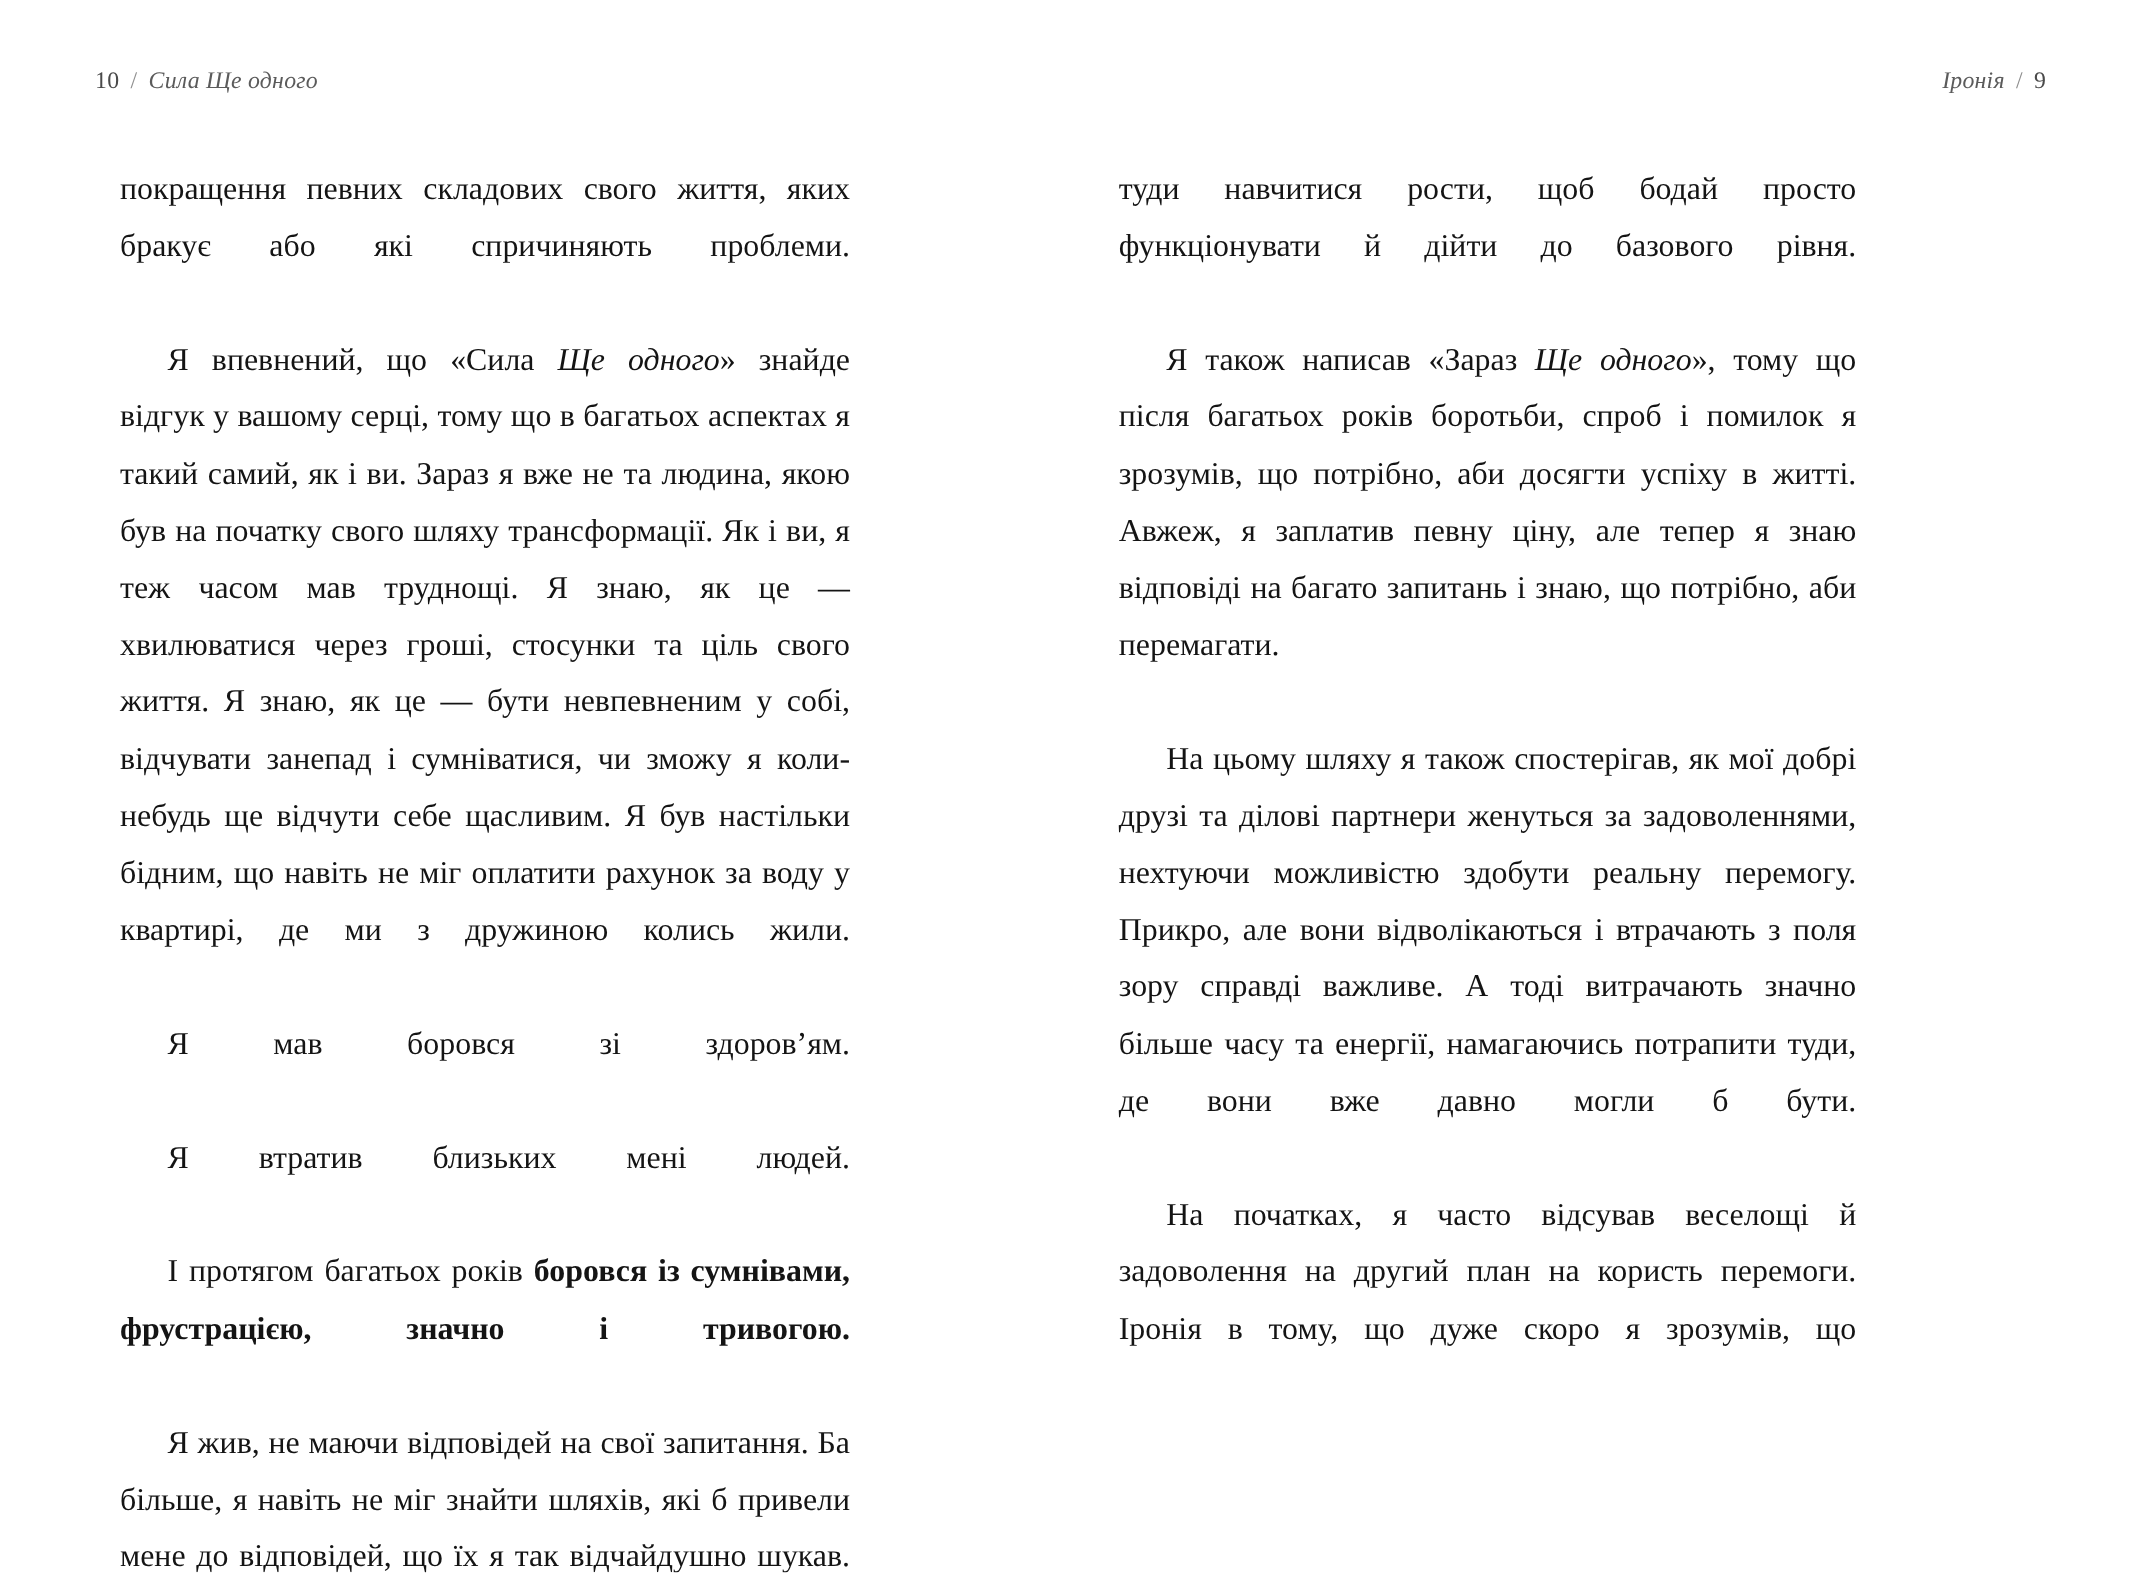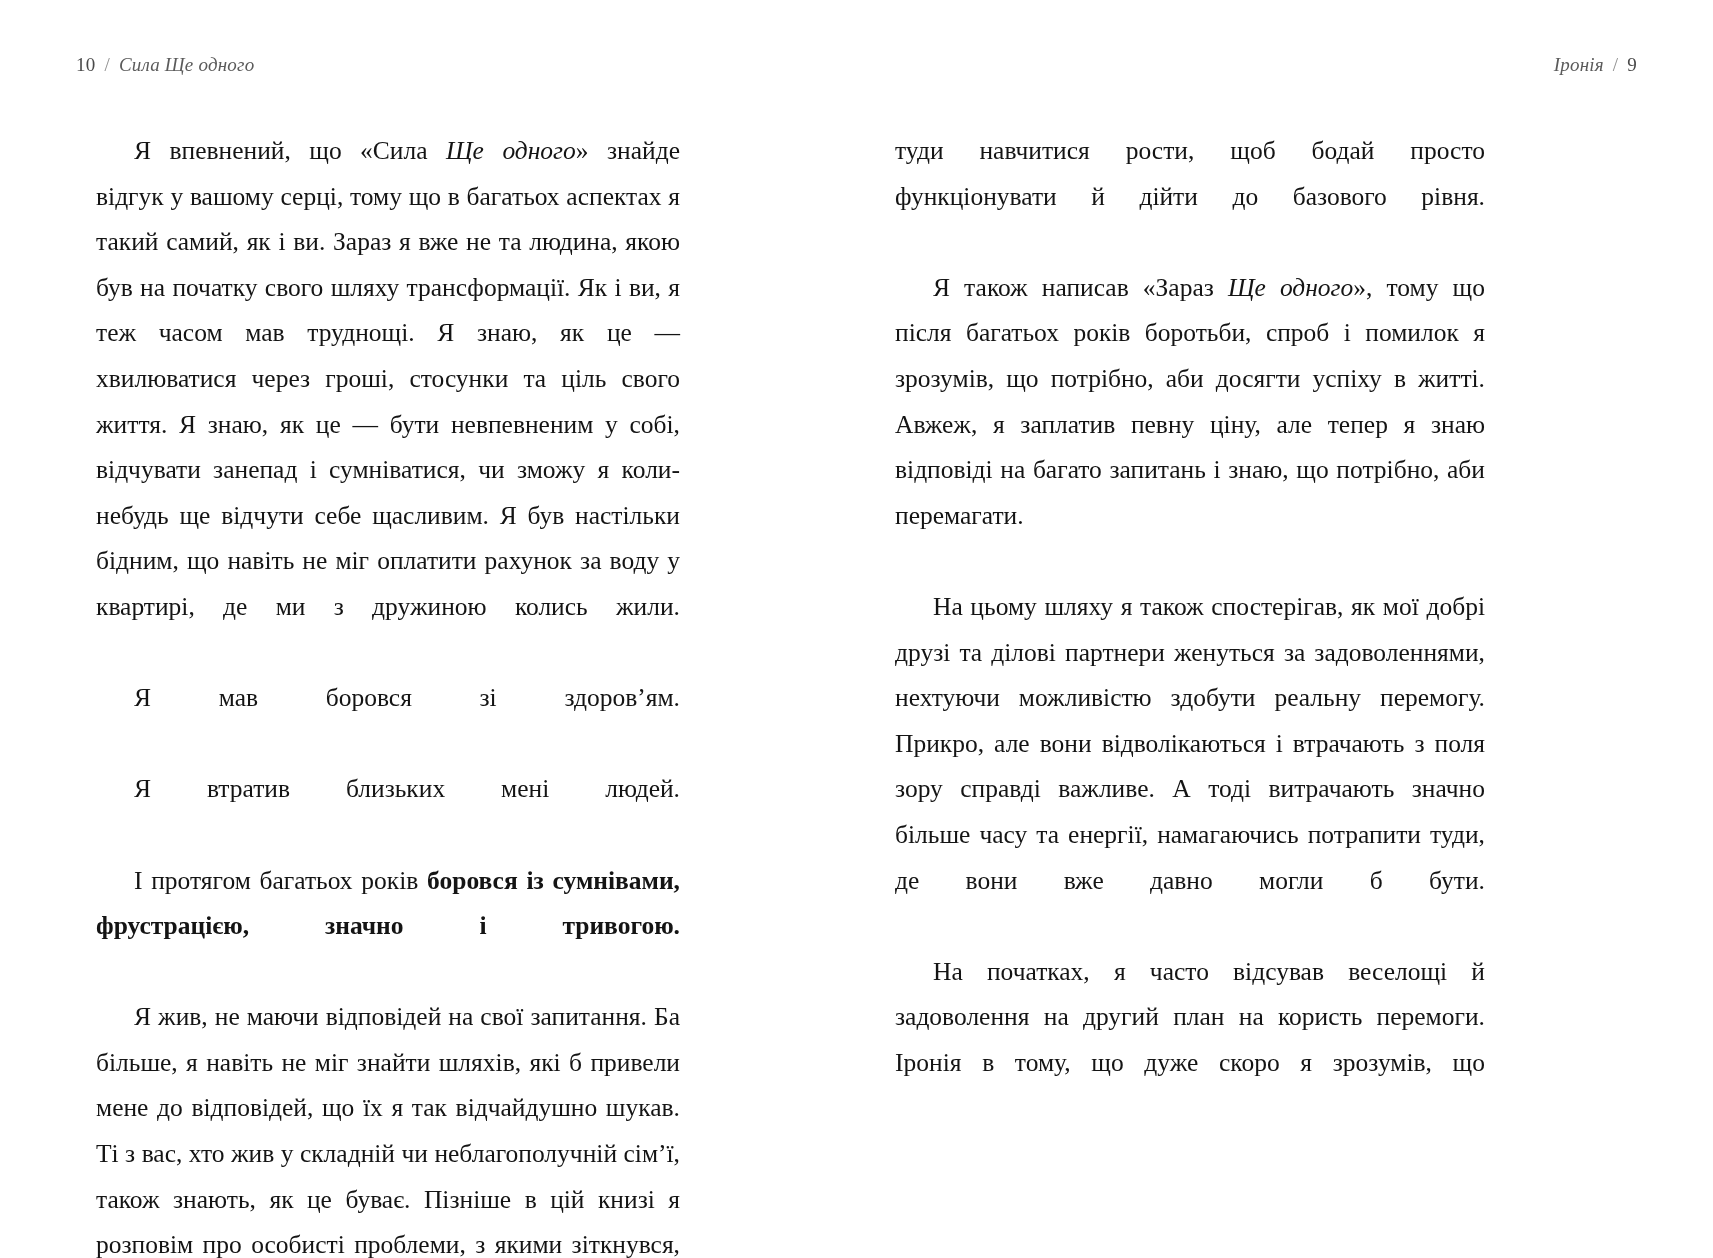--- a/index.html
+++ b/index.html
@@ -86,20 +86,21 @@
   <div class="running-head left">
     <span class="folio">10</span><span class="sep">/</span><span class="title">Сила Ще одного</span>
   </div>
 
   <div class="running-head right">
     <span class="title">Іронія</span><span class="sep">/</span><span class="folio">9</span>
   </div>
 
   <div class="col left">
 
+    <p>покращення певних складових свого життя, яких бракує або які спричиняють проблеми.</p>
 
     <p class="indent"><span>Я впевнений, що «Сила </span><em class="bookttl">Ще одного</em><span>» знайде відгук у вашому серці, тому що в багатьох аспектах я такий самий, як і ви. Зараз я вже не та людина, якою був на початку свого шляху трансформації. Як і ви, я теж часом мав труднощі. Я знаю, як це — хвилюватися через гроші, стосунки та ціль свого життя. Я знаю, як це — бути невпевненим у собі, відчувати занепад і сумніватися, чи зможу я коли-небудь ще відчути себе щасливим. Я був настільки бідним, що навіть не міг оплатити рахунок за воду у квартирі, де ми з дружиною колись жили.</span></p>
 
     <p class="indent">Я мав боровся зі здоров’ям.</p>
 
     <p class="indent">Я втратив близьких мені людей.</p>
 
     <p class="indent"><span>І протягом багатьох років </span><strong class="emph">боровся із сумнівами, фрустрацією, значно і тривогою.</strong></p>
 
     <p class="indent">Я жив, не маючи відповідей на свої запитання. Ба більше, я навіть не міг знайти шляхів, які б привели мене до відповідей, що їх я так відчайдушно шукав. Ті з вас, хто жив у складній чи неблагополучній сім’ї, також знають, як це буває. Пізніше в цій книзі я розповім про особисті проблеми, з якими зіткнувся, зростаючи з батьком-алкоголіком, який крім цього був і моїм героєм, і про те, як це вплинуло на мою самооцінку.</p>

